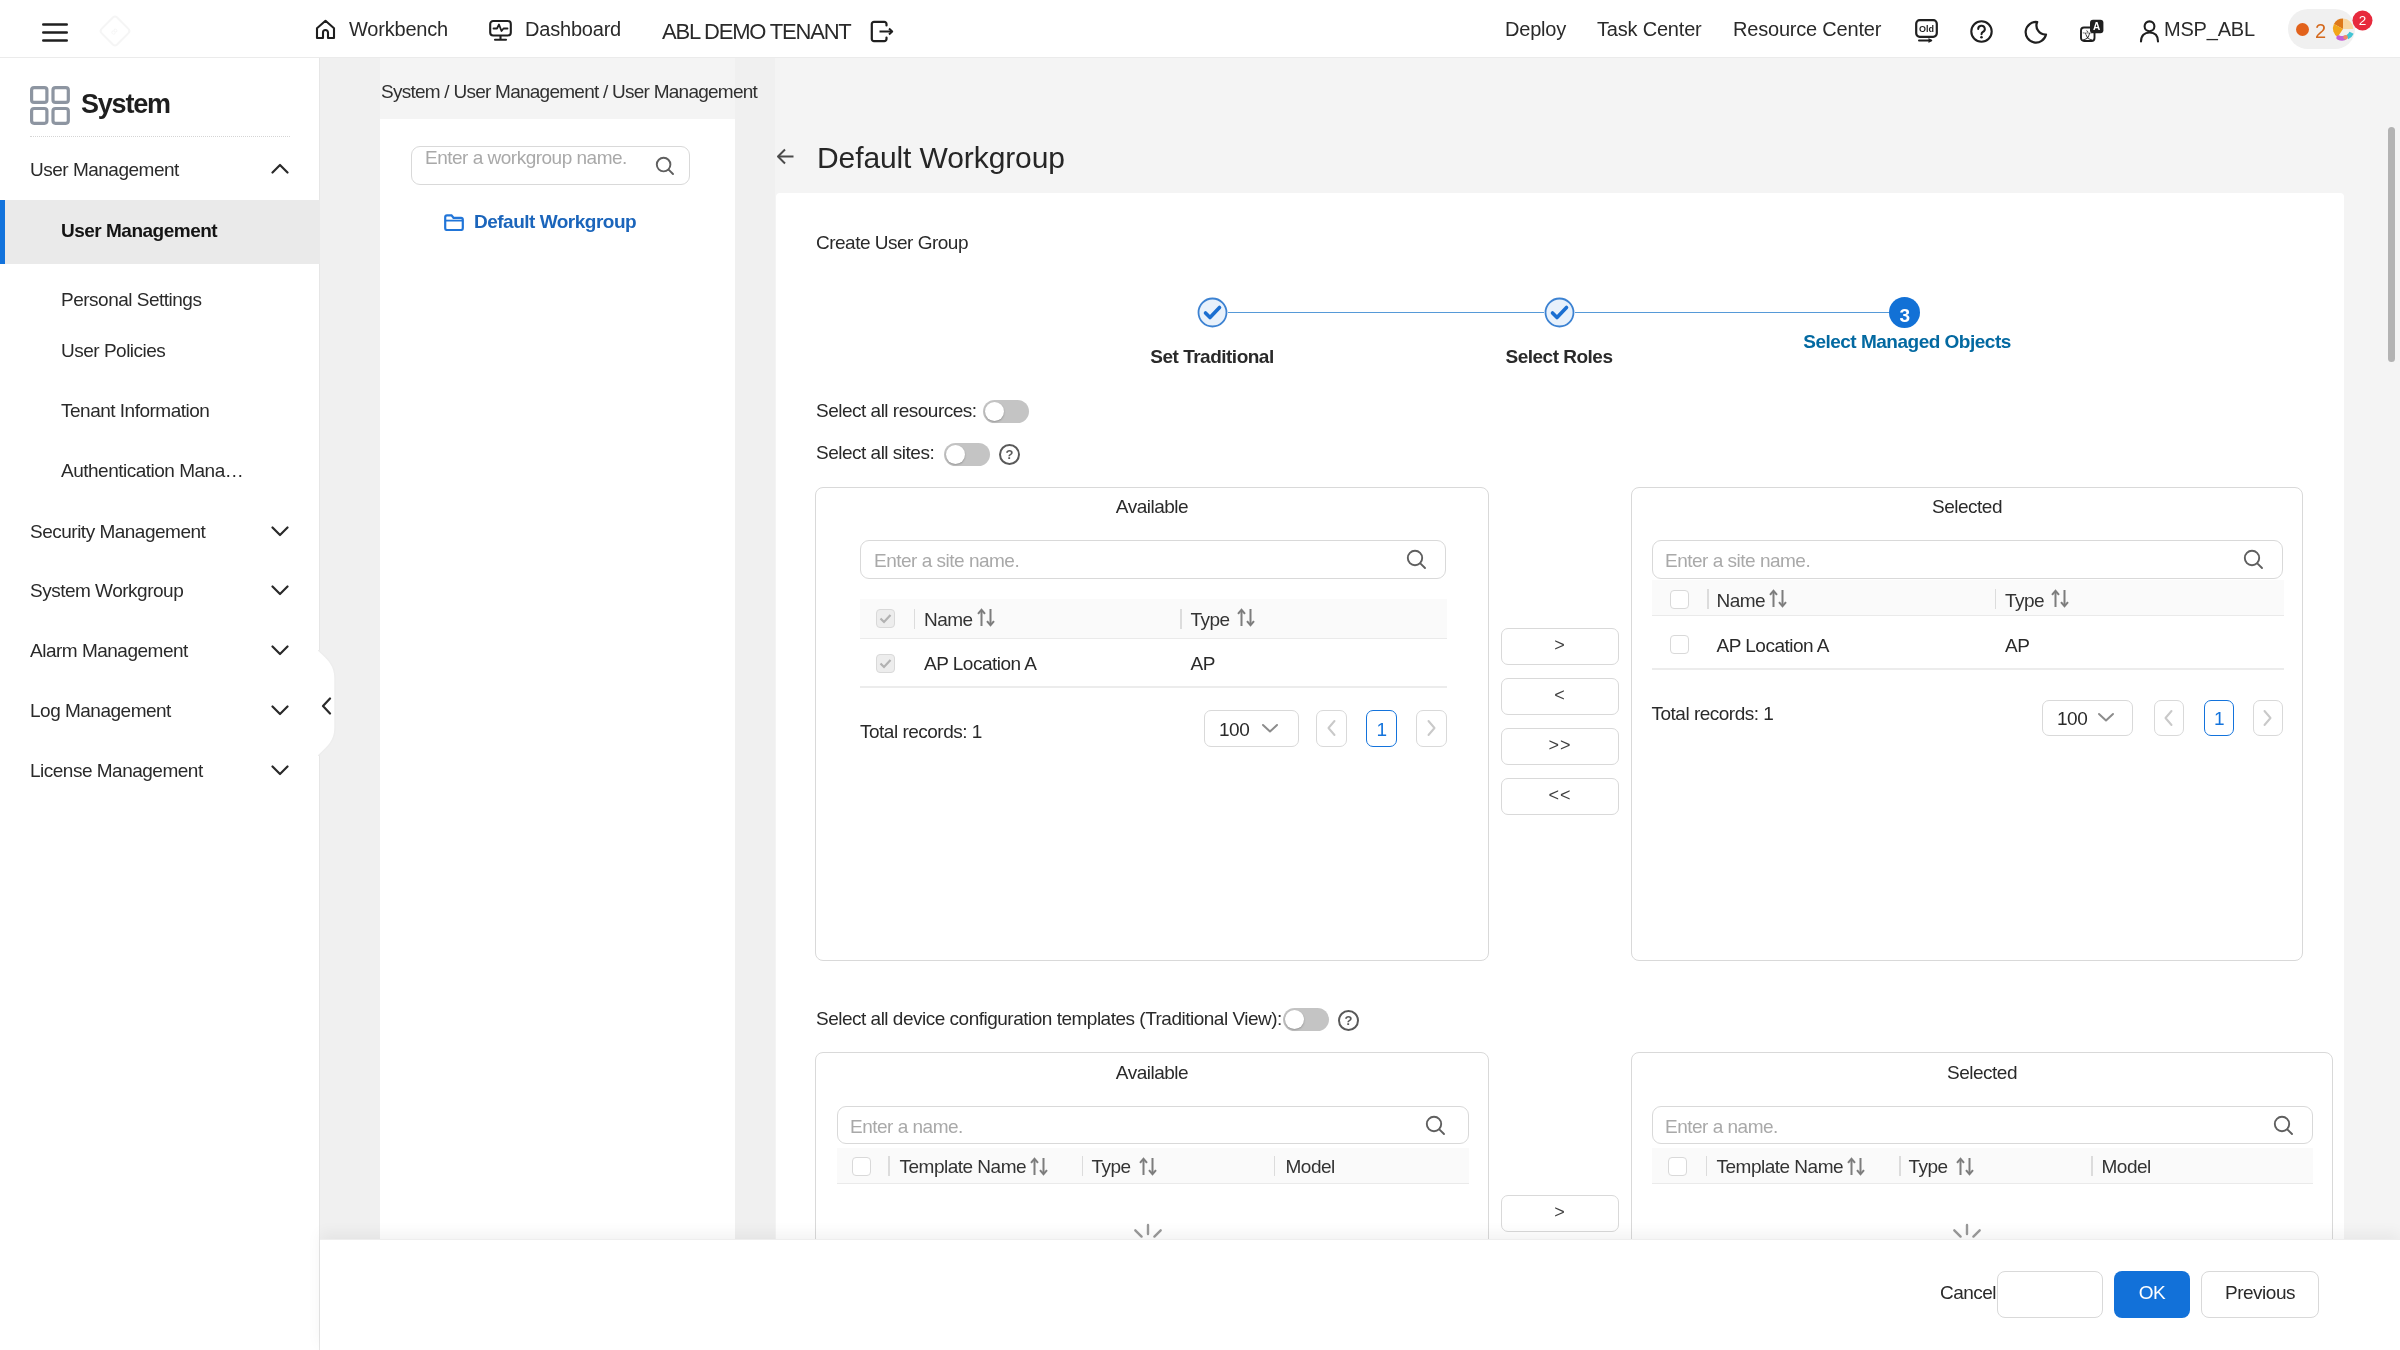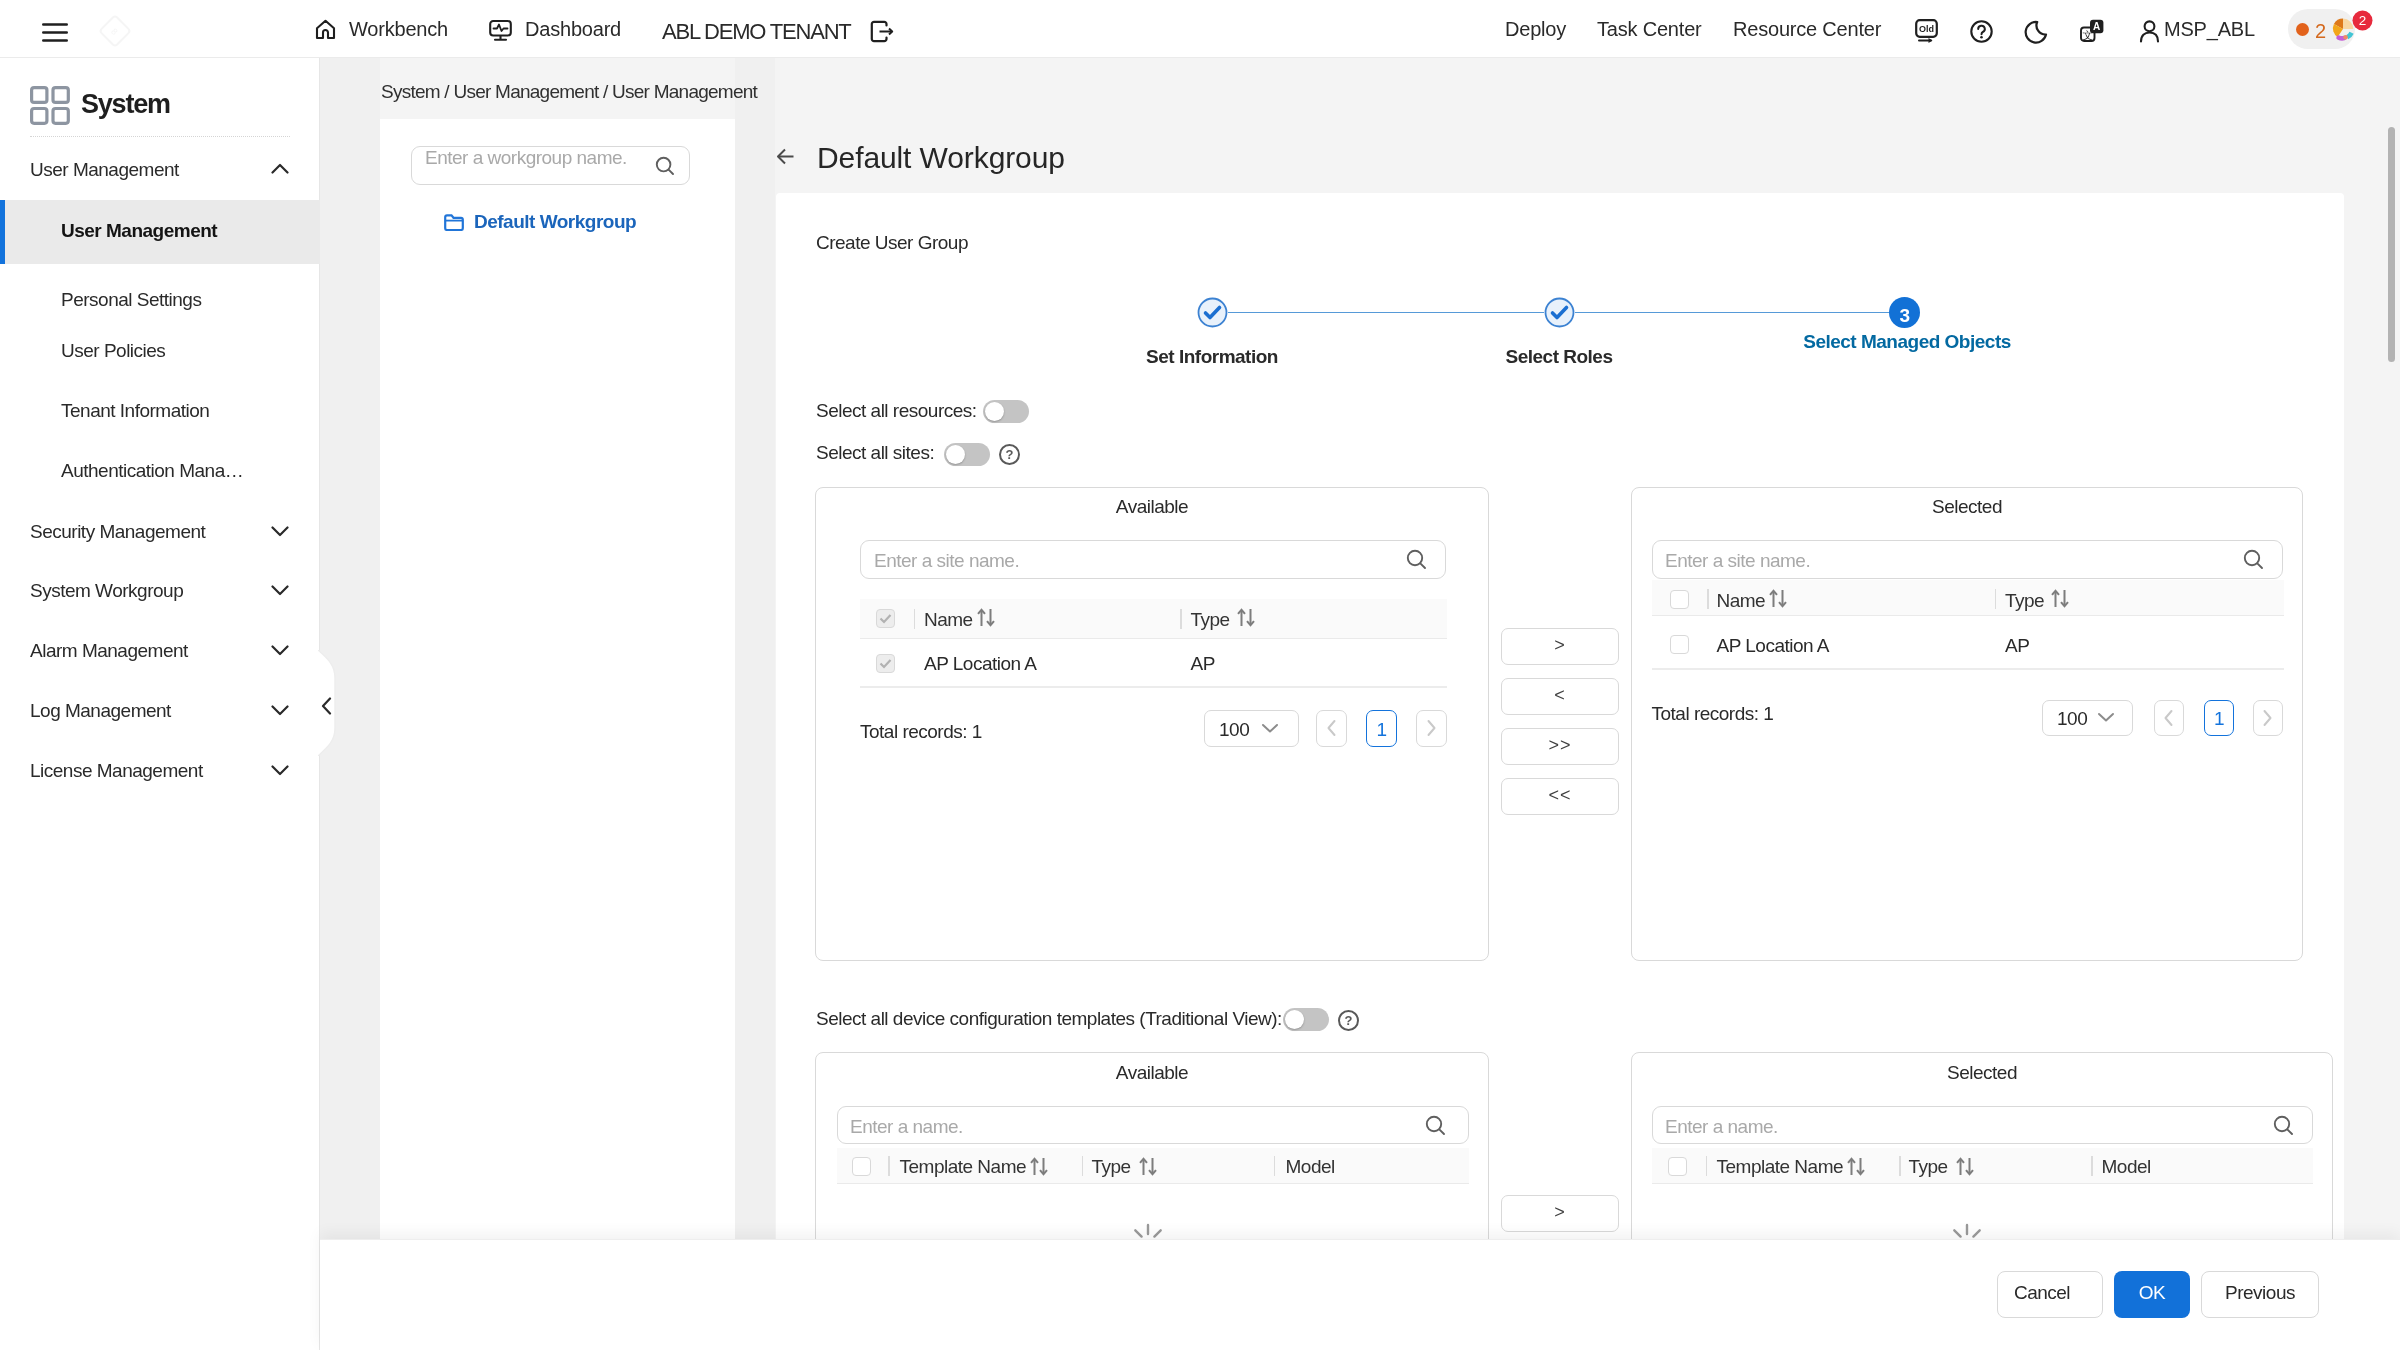--- a/index.html
+++ b/index.html
@@ -181,21 +181,21 @@
 <svg class="abs" style="left:1197px;top:297px" width="31" height="31" viewBox="0 0 31 31">
     <circle cx="15.5" cy="15.5" r="14" fill="#e8f1fb" stroke="#3c82d2" stroke-width="1.8"></circle>
     <path d="M8.5 16 l4.5 4.5 l9.5 -10" fill="none" stroke="#1b6fd1" stroke-width="3.6" stroke-linecap="round" stroke-linejoin="round"></path>
   </svg>
 <svg class="abs" style="left:1544px;top:297px" width="31" height="31" viewBox="0 0 31 31">
     <circle cx="15.5" cy="15.5" r="14" fill="#e8f1fb" stroke="#3c82d2" stroke-width="1.8"></circle>
     <path d="M8.5 16 l4.5 4.5 l9.5 -10" fill="none" stroke="#1b6fd1" stroke-width="3.6" stroke-linecap="round" stroke-linejoin="round"></path>
   </svg>
 <div class="abs" style="left:1889px;top:297px;width:31px;height:31px;border-radius:50%;background:#1271d6"></div>
 <div class="t b ctr" style="left:1889px;top:306px;width:31px;color:#fff;font-size:19px">3</div>
-<div class="t b ctr" style="left:1062px;top:347.4px;width:300px">Set Information</div>
+<div class="t b ctr" style="left:1062px;top:347.4px;width:300px">Set Traditional</div>
 <div class="t b ctr" style="left:1409px;top:347.4px;width:300px">Select Roles</div>
 <div class="t b ctr" style="left:1757px;top:332px;width:300px;color:#0369a1">Select Managed Objects</div>
 <div class="t" style="left:816px;top:400.9px">Select all resources:</div>
 <div class="sw" style="left:983px;top:399.5px">
     <i></i>
   </div>
 <div class="t" style="left:816px;top:443.1px">Select all sites:</div>
 <div class="sw" style="left:944px;top:443px">
     <i></i>
   </div>
@@ -399,17 +399,17 @@
       <line x1="7.3" y1="7.3" x2="13.6" y2="13.6"></line>
       <line x1="32.7" y1="7.3" x2="26.4" y2="13.6"></line>
       <line x1="2" y1="20" x2="11" y2="20"></line>
       <line x1="29" y1="20" x2="38" y2="20"></line>
     </g>
   </svg>
 <div class="mbtn" style="left:1501px;top:1195px">&gt;</div>
 
 <div class="abs" style="left:320px;top:1239px;width:2080px;height:111px;background:#fff;border-top:1px solid #eeeeee;box-shadow:0 -6px 14px rgba(0,0,0,0.05)"></div>
 <div class="abs" style="left:1997px;top:1271px;width:106px;height:47px;background:#fff;border:1.5px solid #d9d9d9;border-radius:8px"></div>
-<div class="t ctr" style="left:1989px;top:1282.5px;width:106px">Cancel</div>
+<div class="t ctr" style="left:1915px;top:1282.5px;width:106px">Cancel</div>
 <div class="abs" style="left:2114px;top:1271px;width:76px;height:47px;background:#1271d9;border-radius:8px"></div>
 <div class="t ctr" style="left:2114px;top:1282.5px;width:76px;color:#fff">OK</div>
 <div class="abs" style="left:2201px;top:1271px;width:118px;height:47px;background:#fff;border:1.5px solid #d9d9d9;border-radius:8px"></div>
 <div class="t ctr" style="left:2201px;top:1282.5px;width:118px">Previous</div>
 
 </body></html>

